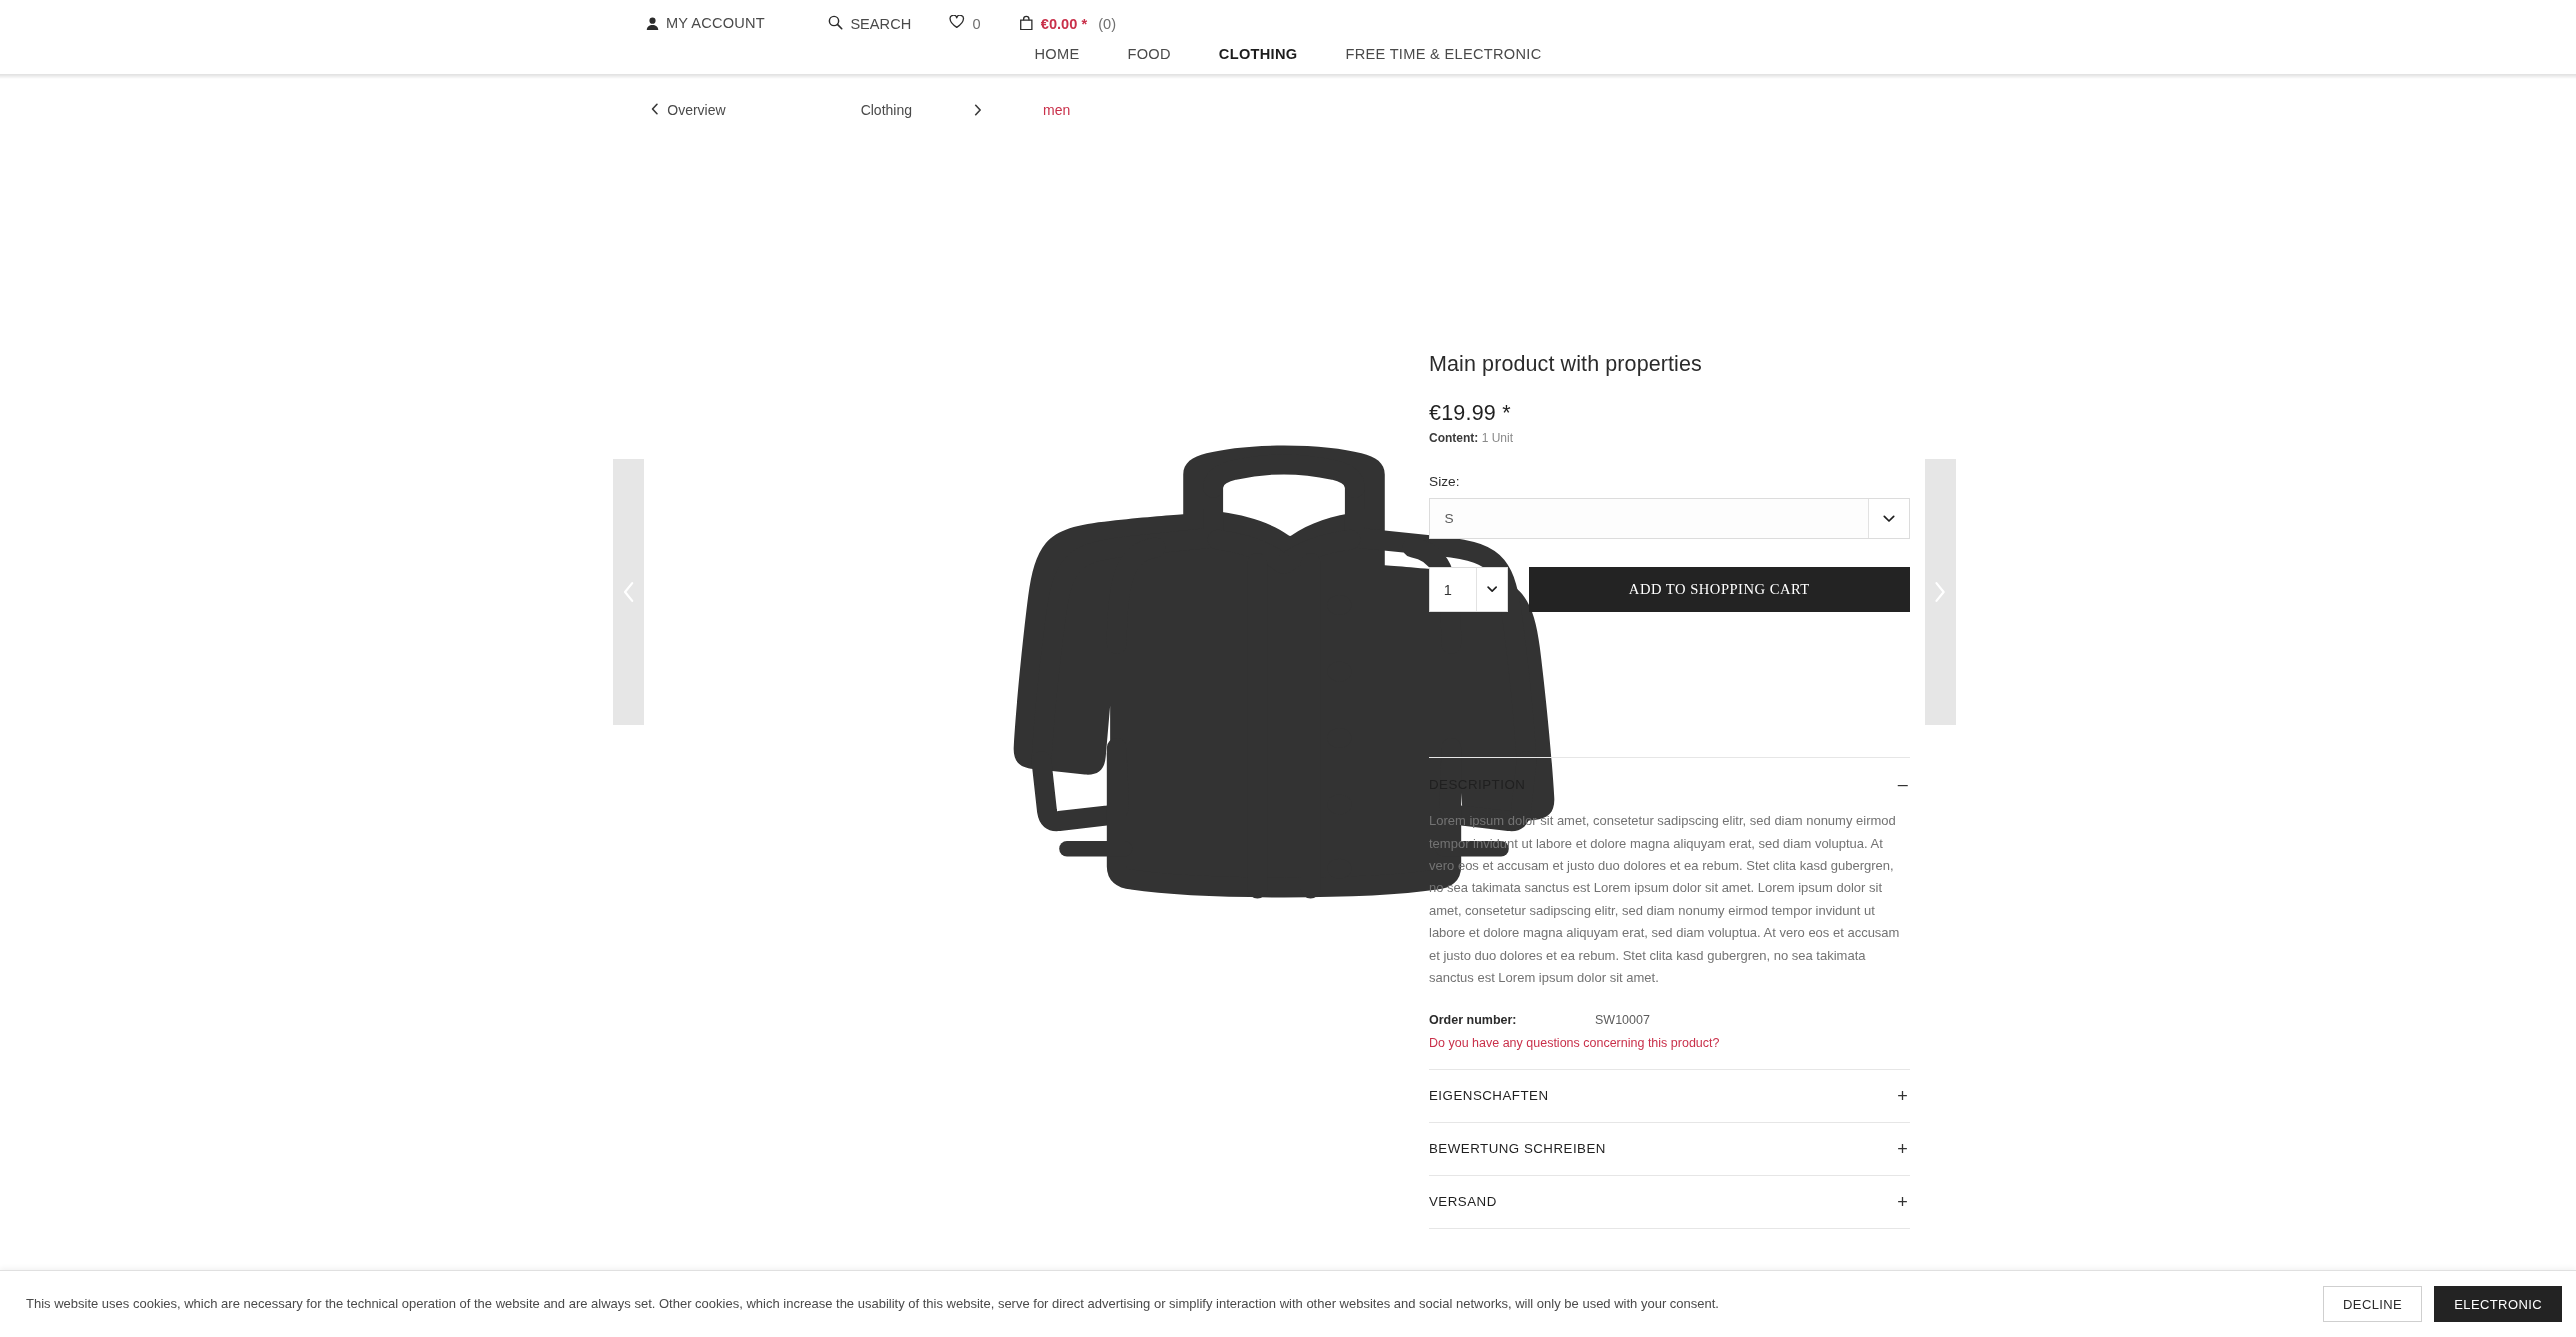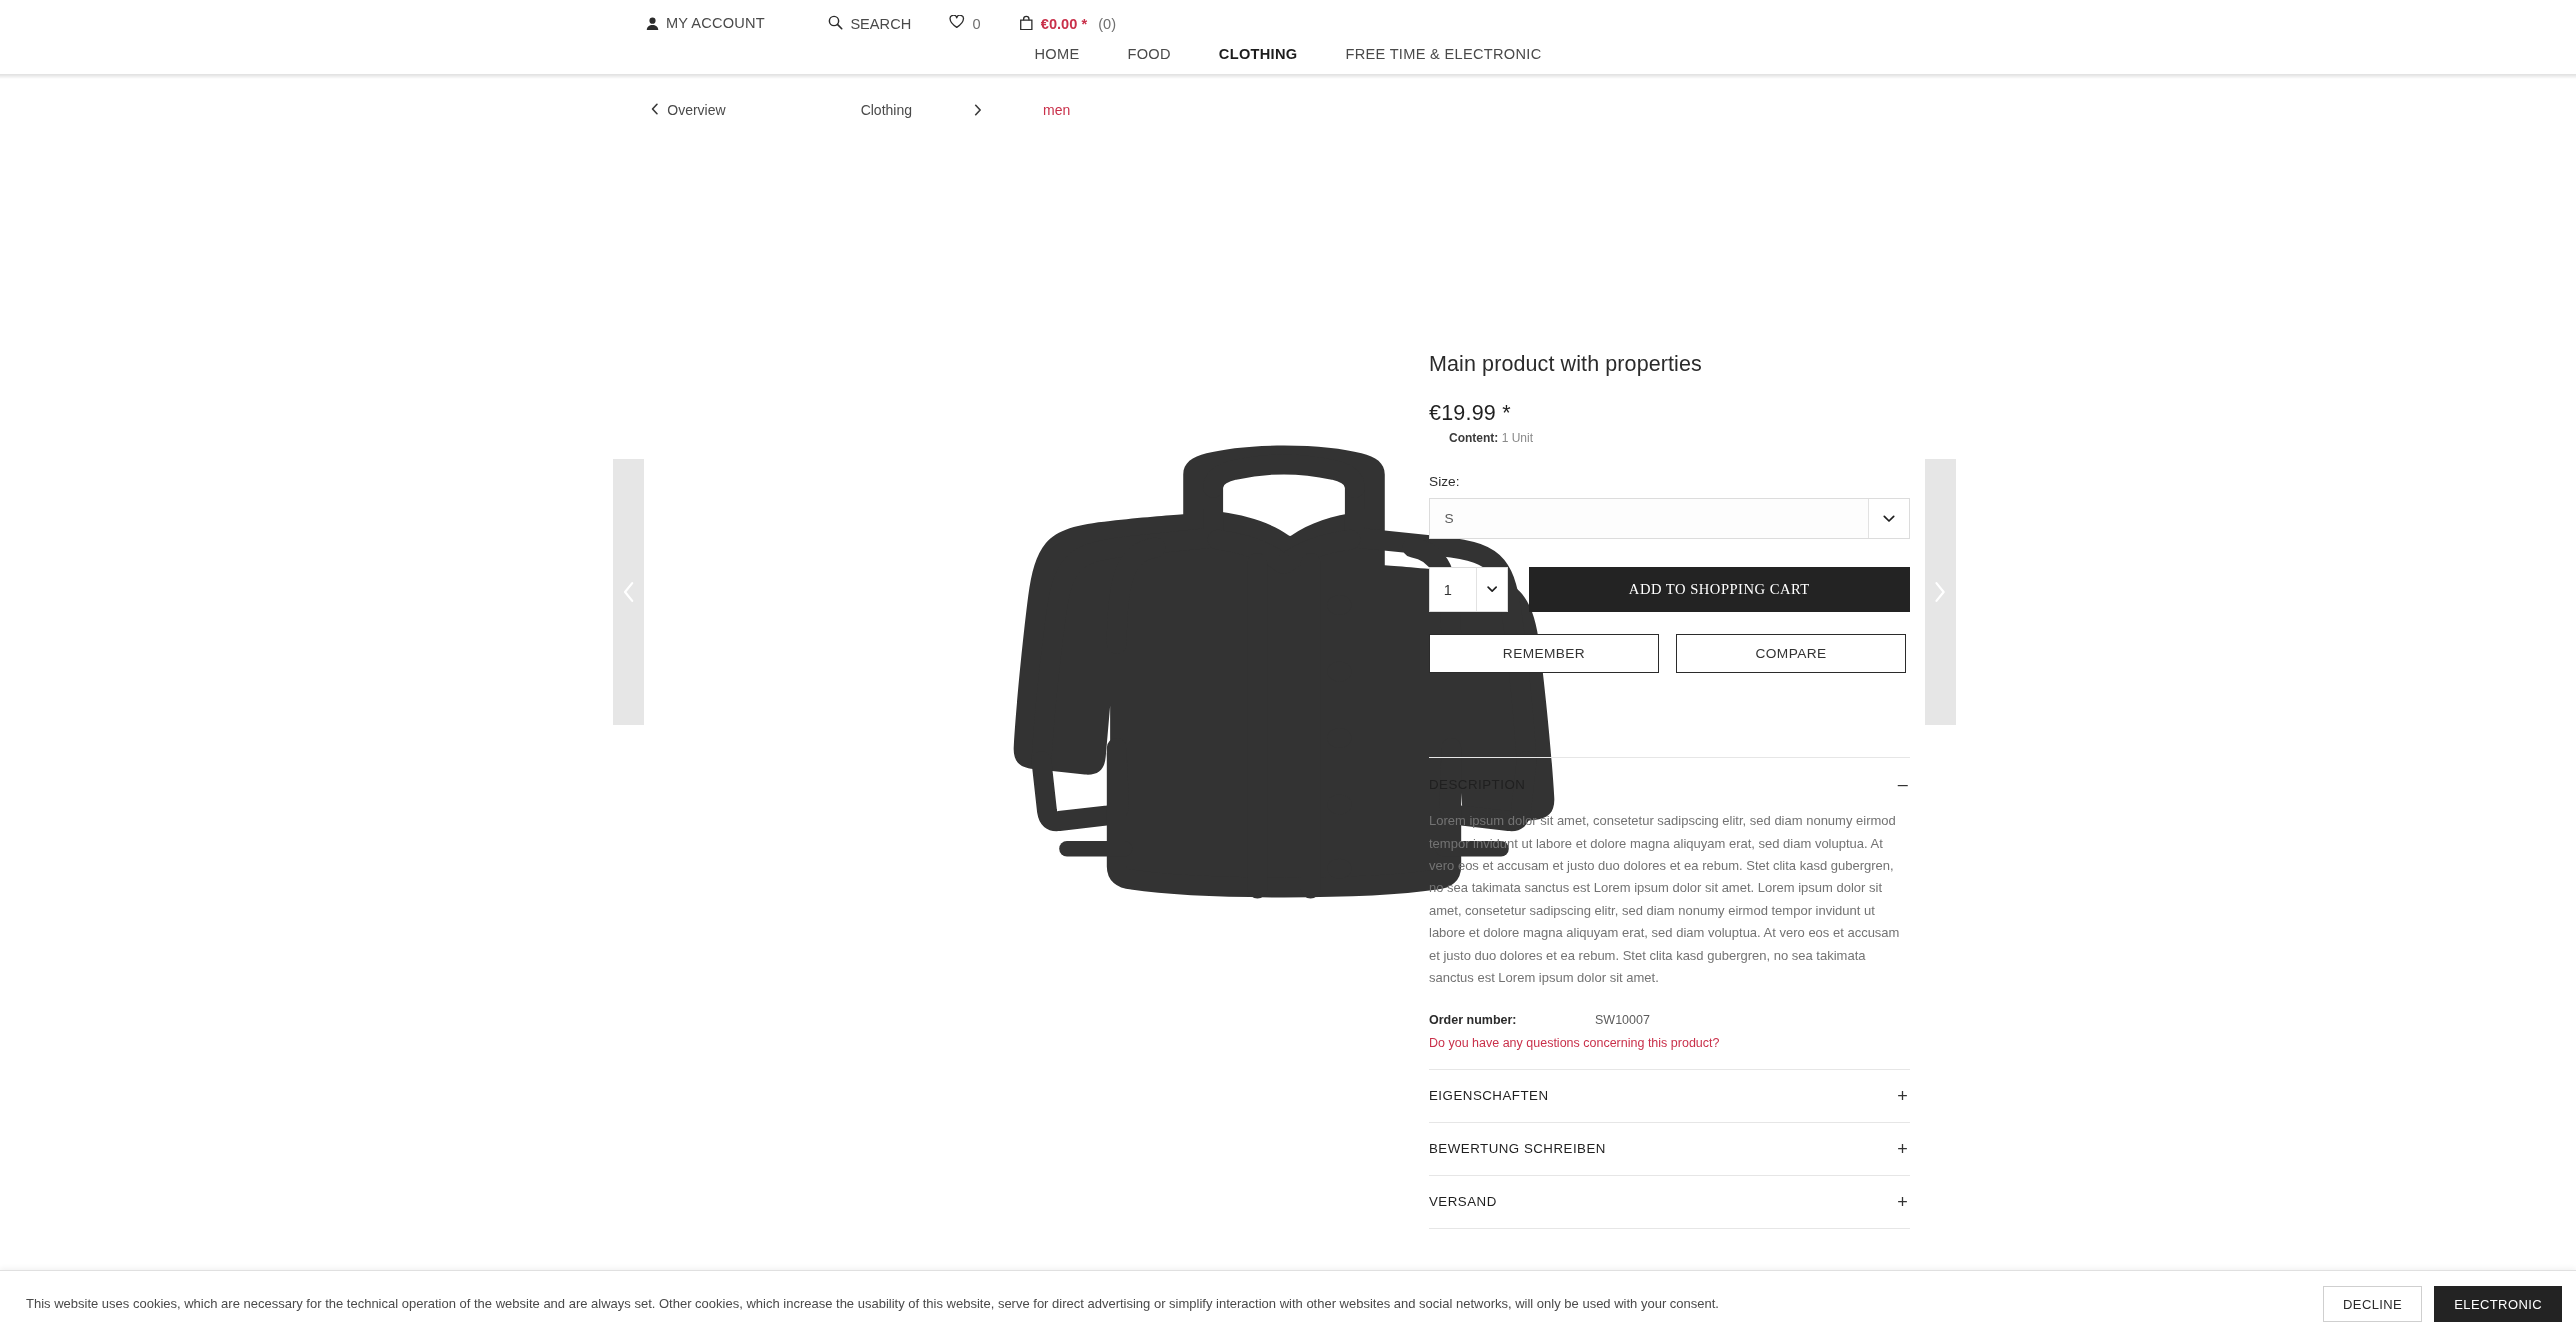--- a/index.html
+++ b/index.html
@@ -140,21 +140,21 @@
     position: absolute;
     left: 1429px; top: 232px;
     width: 481px;
   }
   .product-title {
     font-size: 21.5px; color: #2b2b2b; font-weight: 400;
     letter-spacing: 0.1px;
     margin-bottom: 24px;
   }
   .price { font-size: 21.5px; color: #1f1f1f; letter-spacing: 0.2px; }
-  .content-line { font-size: 12px; color: #8a8a8a; margin-top: 4.3px; margin-left: 20px; }
+  .content-line { font-size: 12px; color: #8a8a8a; margin-top: 4.3px; }
   .content-line b { color: #3a3a3a; font-weight: 700; }
 
   .size-label {
     margin-top: 29px;
     font-size: 13.7px; color: #2e2e2e; font-weight: 400;
     margin-bottom: 9.4px;
   }
   .select-box {
     position: relative;
     width: 100%; height: 41px;
@@ -450,24 +450,20 @@
         <span class="val">1</span>
         <span class="caret">
           <svg width="10.3" height="6.9" viewBox="0 0 12 8">
             <polyline points="1.3,1.3 6,6 10.7,1.3" fill="none" stroke="#1f1f1f" stroke-width="1.9" stroke-linecap="round" stroke-linejoin="round"></polyline>
           </svg>
         </span>
       </div>
       <button class="btn-cart">ADD TO SHOPPING CART</button>
     </div>
 
-    <div class="action-row">
-      <button class="btn-outline">REMEMBER</button>
-      <button class="btn-outline">COMPARE</button>
-    </div>
   </div>
 
   <div class="panels">
 
     <div class="panel">
       <div class="panel-head">
         <span>DESCRIPTION</span>
         <span class="panel-sign">–</span>
       </div>
       <div class="panel-body">

